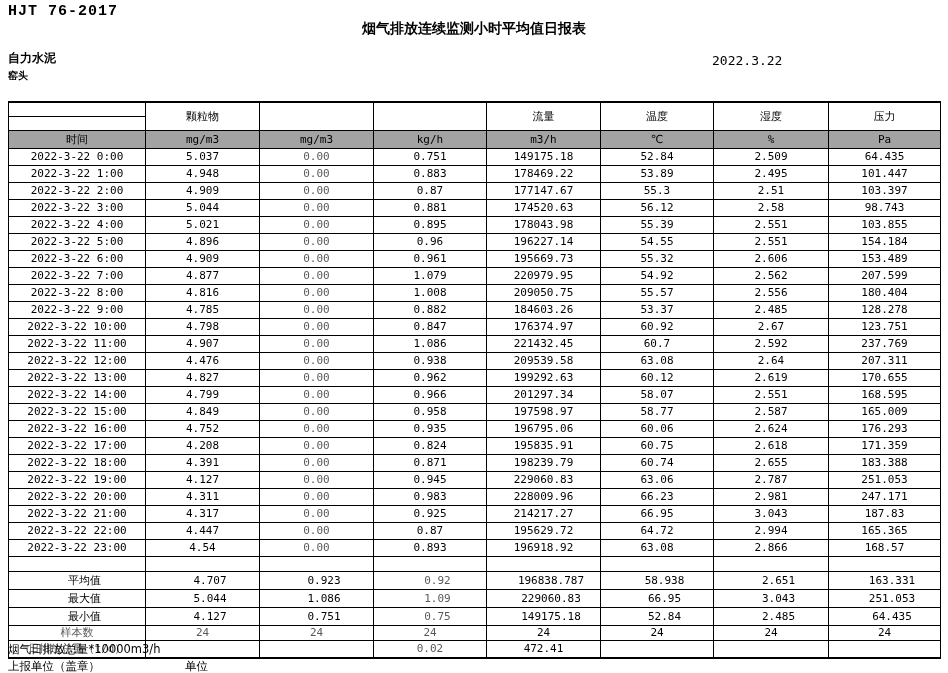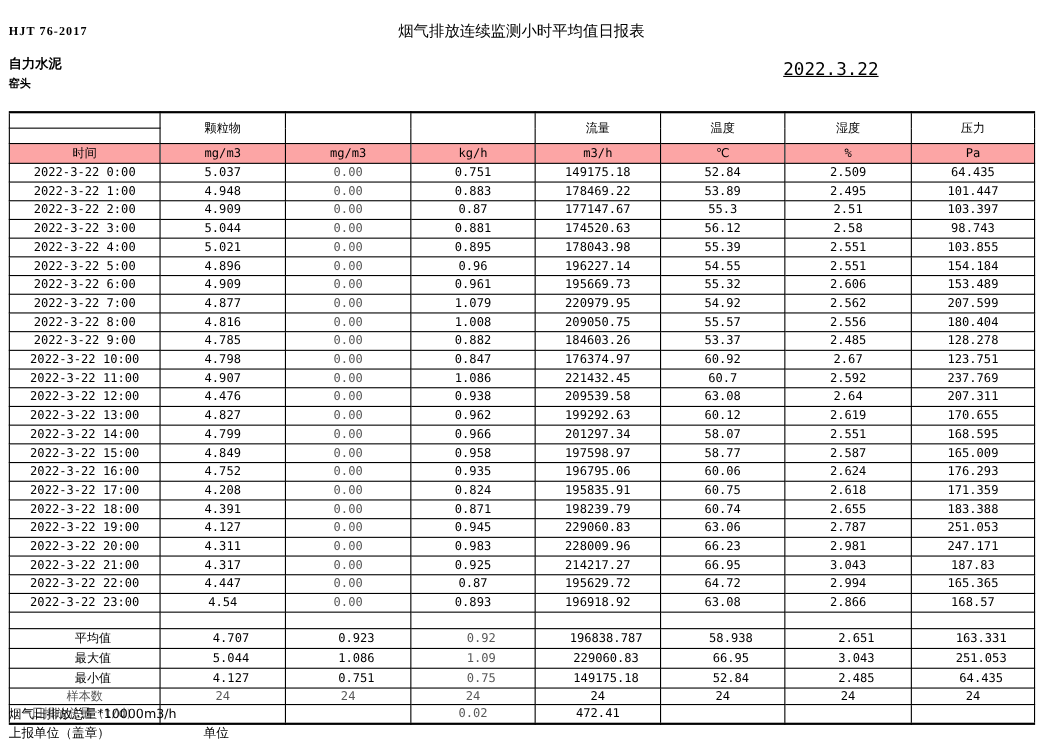--- a/index.html
+++ b/index.html
@@ -3,50 +3,48 @@
 <meta charset="utf-8">
 <style>
   html,body { margin:0; padding:0; }
   body {
     width:948px; height:673px; background:#ffffff; position:relative;
     font-family:"DejaVu Sans","Liberation Sans",sans-serif; color:#000;
     overflow:hidden;
   }
   .std-ref {
     position:absolute; left:8px; top:3px;
-    font-weight:bold; font-size:11px; letter-spacing:1px;
-    font-family:Liberation Serif, serif;
-    margin-top:20px;
+    font-weight:bold; font-size:15px; letter-spacing:1px;
+    font-family:Liberation Mono, monospace;
   }
   .title {
     position:absolute; top:20px; left:0; width:948px; text-align:center;
-    font-weight:normal; font-size:14px;
+    font-weight:bold; font-size:14px;
   }
   .company { position:absolute; left:8px; top:50px; font-weight:bold; font-size:12px; }
   .station { position:absolute; left:8px; top:69px; font-weight:bold; font-size:10px; }
   .date {
-    position:absolute; left:712px; top:53px; font-size:16px;
+    position:absolute; left:712px; top:53px; font-size:13px;
     font-family:"DejaVu Sans Mono","Liberation Mono",monospace;
-    text-decoration:underline;
   }
   table.report {
     position:absolute; left:8px; top:101px; width:932px;
     border-collapse:collapse; table-layout:fixed;
     border-top:2px solid #000; border-bottom:2px solid #000;
     border-left:1px solid #000; border-right:1px solid #000;
   }
   table.report td {
     border:1px solid #000; text-align:center; padding:0;
     font-size:11px; white-space:nowrap; overflow:hidden;
     font-family:"DejaVu Sans Mono","DejaVu Sans",monospace;
   }
   tr.hband-top td { height:13px; line-height:13px;margin-top:32px; }
   tr.hband-bot td { height:13px; line-height:13px; }
   td.hgroup { font-size:12px; }
-  tr.units td { background:#fca5a5; height:17px; line-height:17px; font-size:11px; }
+  tr.units td { background:#a3a3a3; height:17px; line-height:17px; font-size:11px; }
   tr.data td { height:16px; line-height:16px; }
   tr.gap td { height:14px; }
   tr.sum td { height:17px; line-height:17px;padding-left:15px; }
   tr.samples td { height:14px; line-height:14px;margin-top:43px; }
   tr.daily td { height:16px; line-height:16px; }
   td.alt {
     color:#595959; font-size:10px;
     font-family:"DejaVu Sans","Liberation Sans",sans-serif;
     vertical-align:bottom; line-height:13px;
   }

